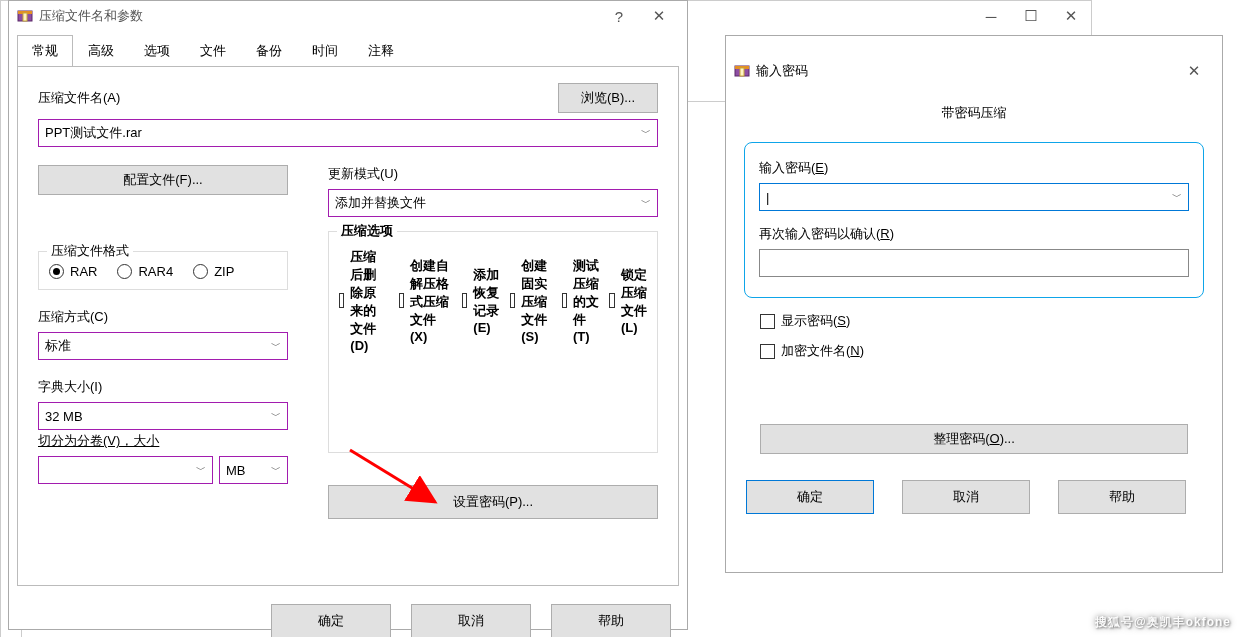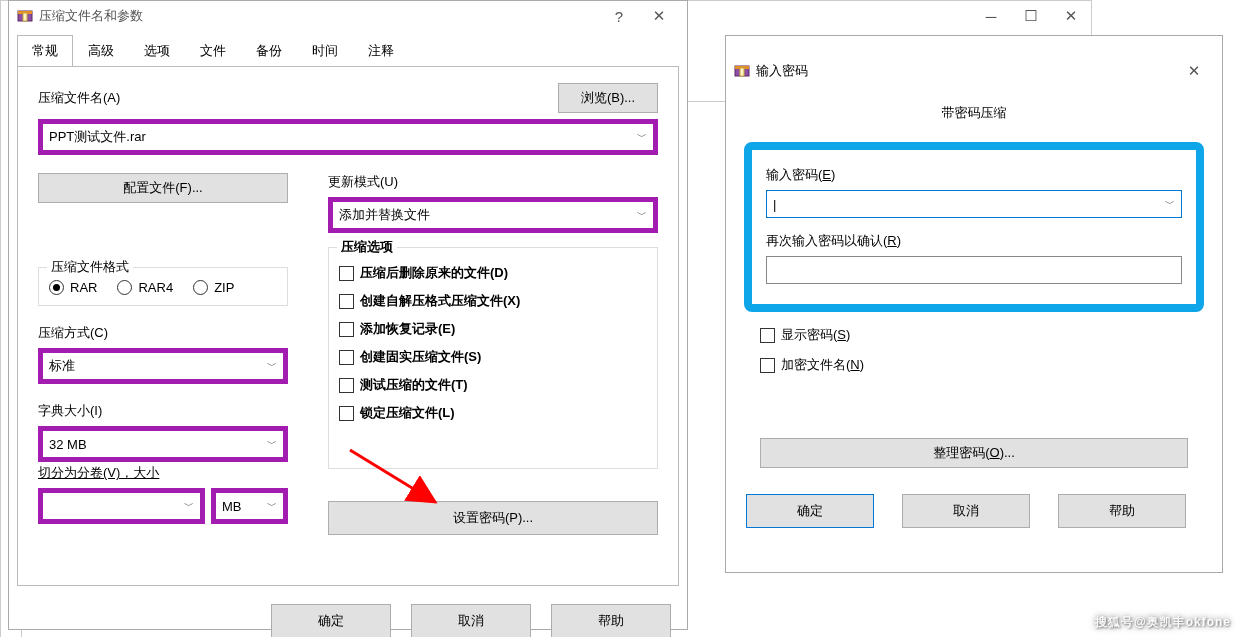--- a/index.html
+++ b/index.html
@@ -70,21 +70,21 @@
   label.lbl { display: block; margin-bottom: 6px; }
 
   .textbox {
     border: 1px solid #888;
     padding: 4px 6px;
     height: 18px;
     box-sizing: content-box;
     background: #fff;
   }
   .combo {
-    border: 5px solid #a21caf;
+    border: 1px solid #a21caf;
     padding: 4px 6px;
     height: 18px;
     display: flex;
     align-items: center;
     justify-content: space-between;
     background: #fff;
   }
   .combo .arrow { font-size: 10px; color: #555; }
 
   .btn {
@@ -119,21 +119,21 @@
   }
   .radio-circle.checked::after {
     content: ""; width: 7px; height: 7px; background: #000; border-radius: 50%;
   }
   .check-box {
     width: 13px; height: 13px;
     border: 1px solid #333;
     background: #fff;
   }
 
-  .check-list { display: flex; flex-direction: column; gap: 10px; padding-top:4px;}
+  .check-list { display: flex; flex-direction: row; gap: 10px; padding-top:4px;}
 
   .row { display: flex; gap: 28px; }
 
   .footer-btns {
     display: flex;
     justify-content: flex-end;
     gap: 20px;
     padding: 10px 16px 14px 0;
   }
   .footer-btns .btn { width: 120px; padding: 7px 0; }
@@ -330,21 +330,21 @@
           <rect x="6" y="5" width="4" height="8" fill="#fff3c4" stroke="#c6a93b"></rect>
         </svg>
     </span>
     <span style="font-weight:normal;">输入密码</span>
     <span class="spacer"></span>
     <div class="ctrl">✕</div>
   </div>
 
   <div style="text-align:center; padding:18px 0 10px 0;">带密码压缩</div>
 
-  <div style="margin:10px 18px; border:8px solid #0ea5e9; border-radius:8px; padding:16px 14px 20px 14px;">
+  <div style="margin:10px 18px; border:1px solid #0ea5e9; border-radius:8px; padding:16px 14px 20px 14px;">
     <label class="lbl">
       <span>输入密码(</span><span class="underline-key">E</span><span>)</span>
     </label>
     <div class="combo" style="border:1px solid #0078d7;">
       <span style="color:#000;">|</span>
       <span class="arrow">﹀</span>
     </div>
 
     <label class="lbl" style="margin-top:14px;">
       <span>再次输入密码以确认(</span><span class="underline-key">R</span><span>)</span>

